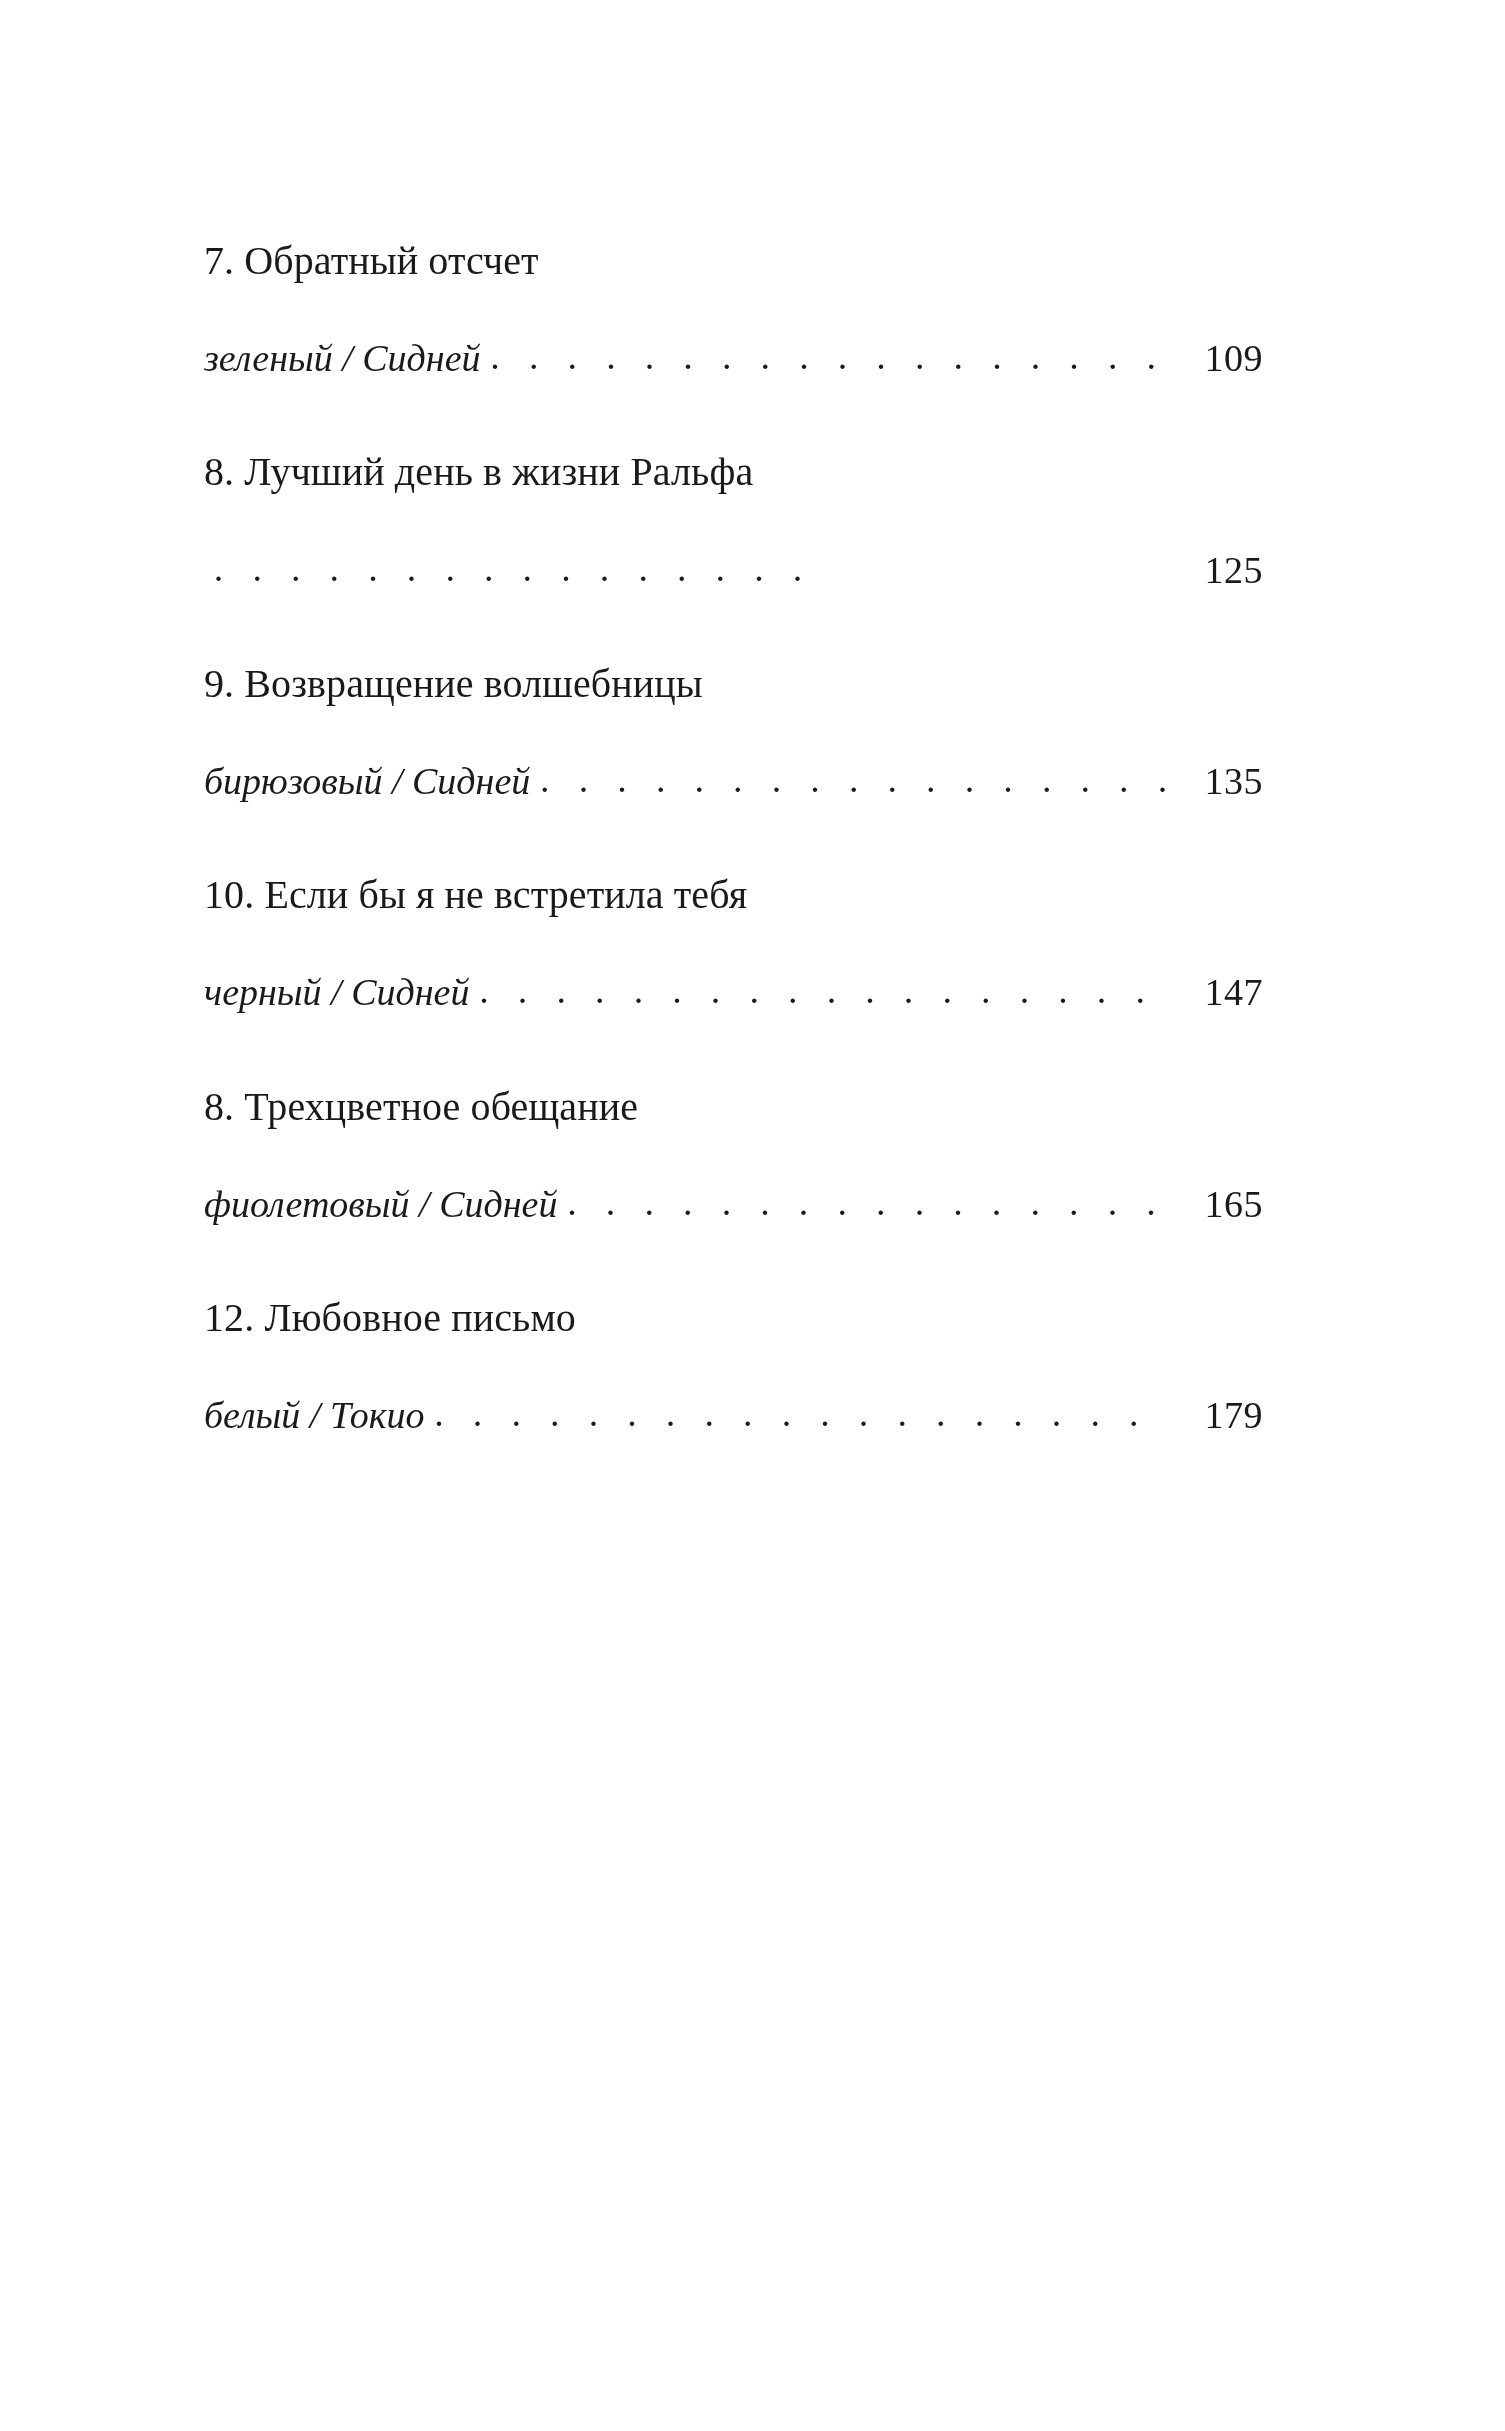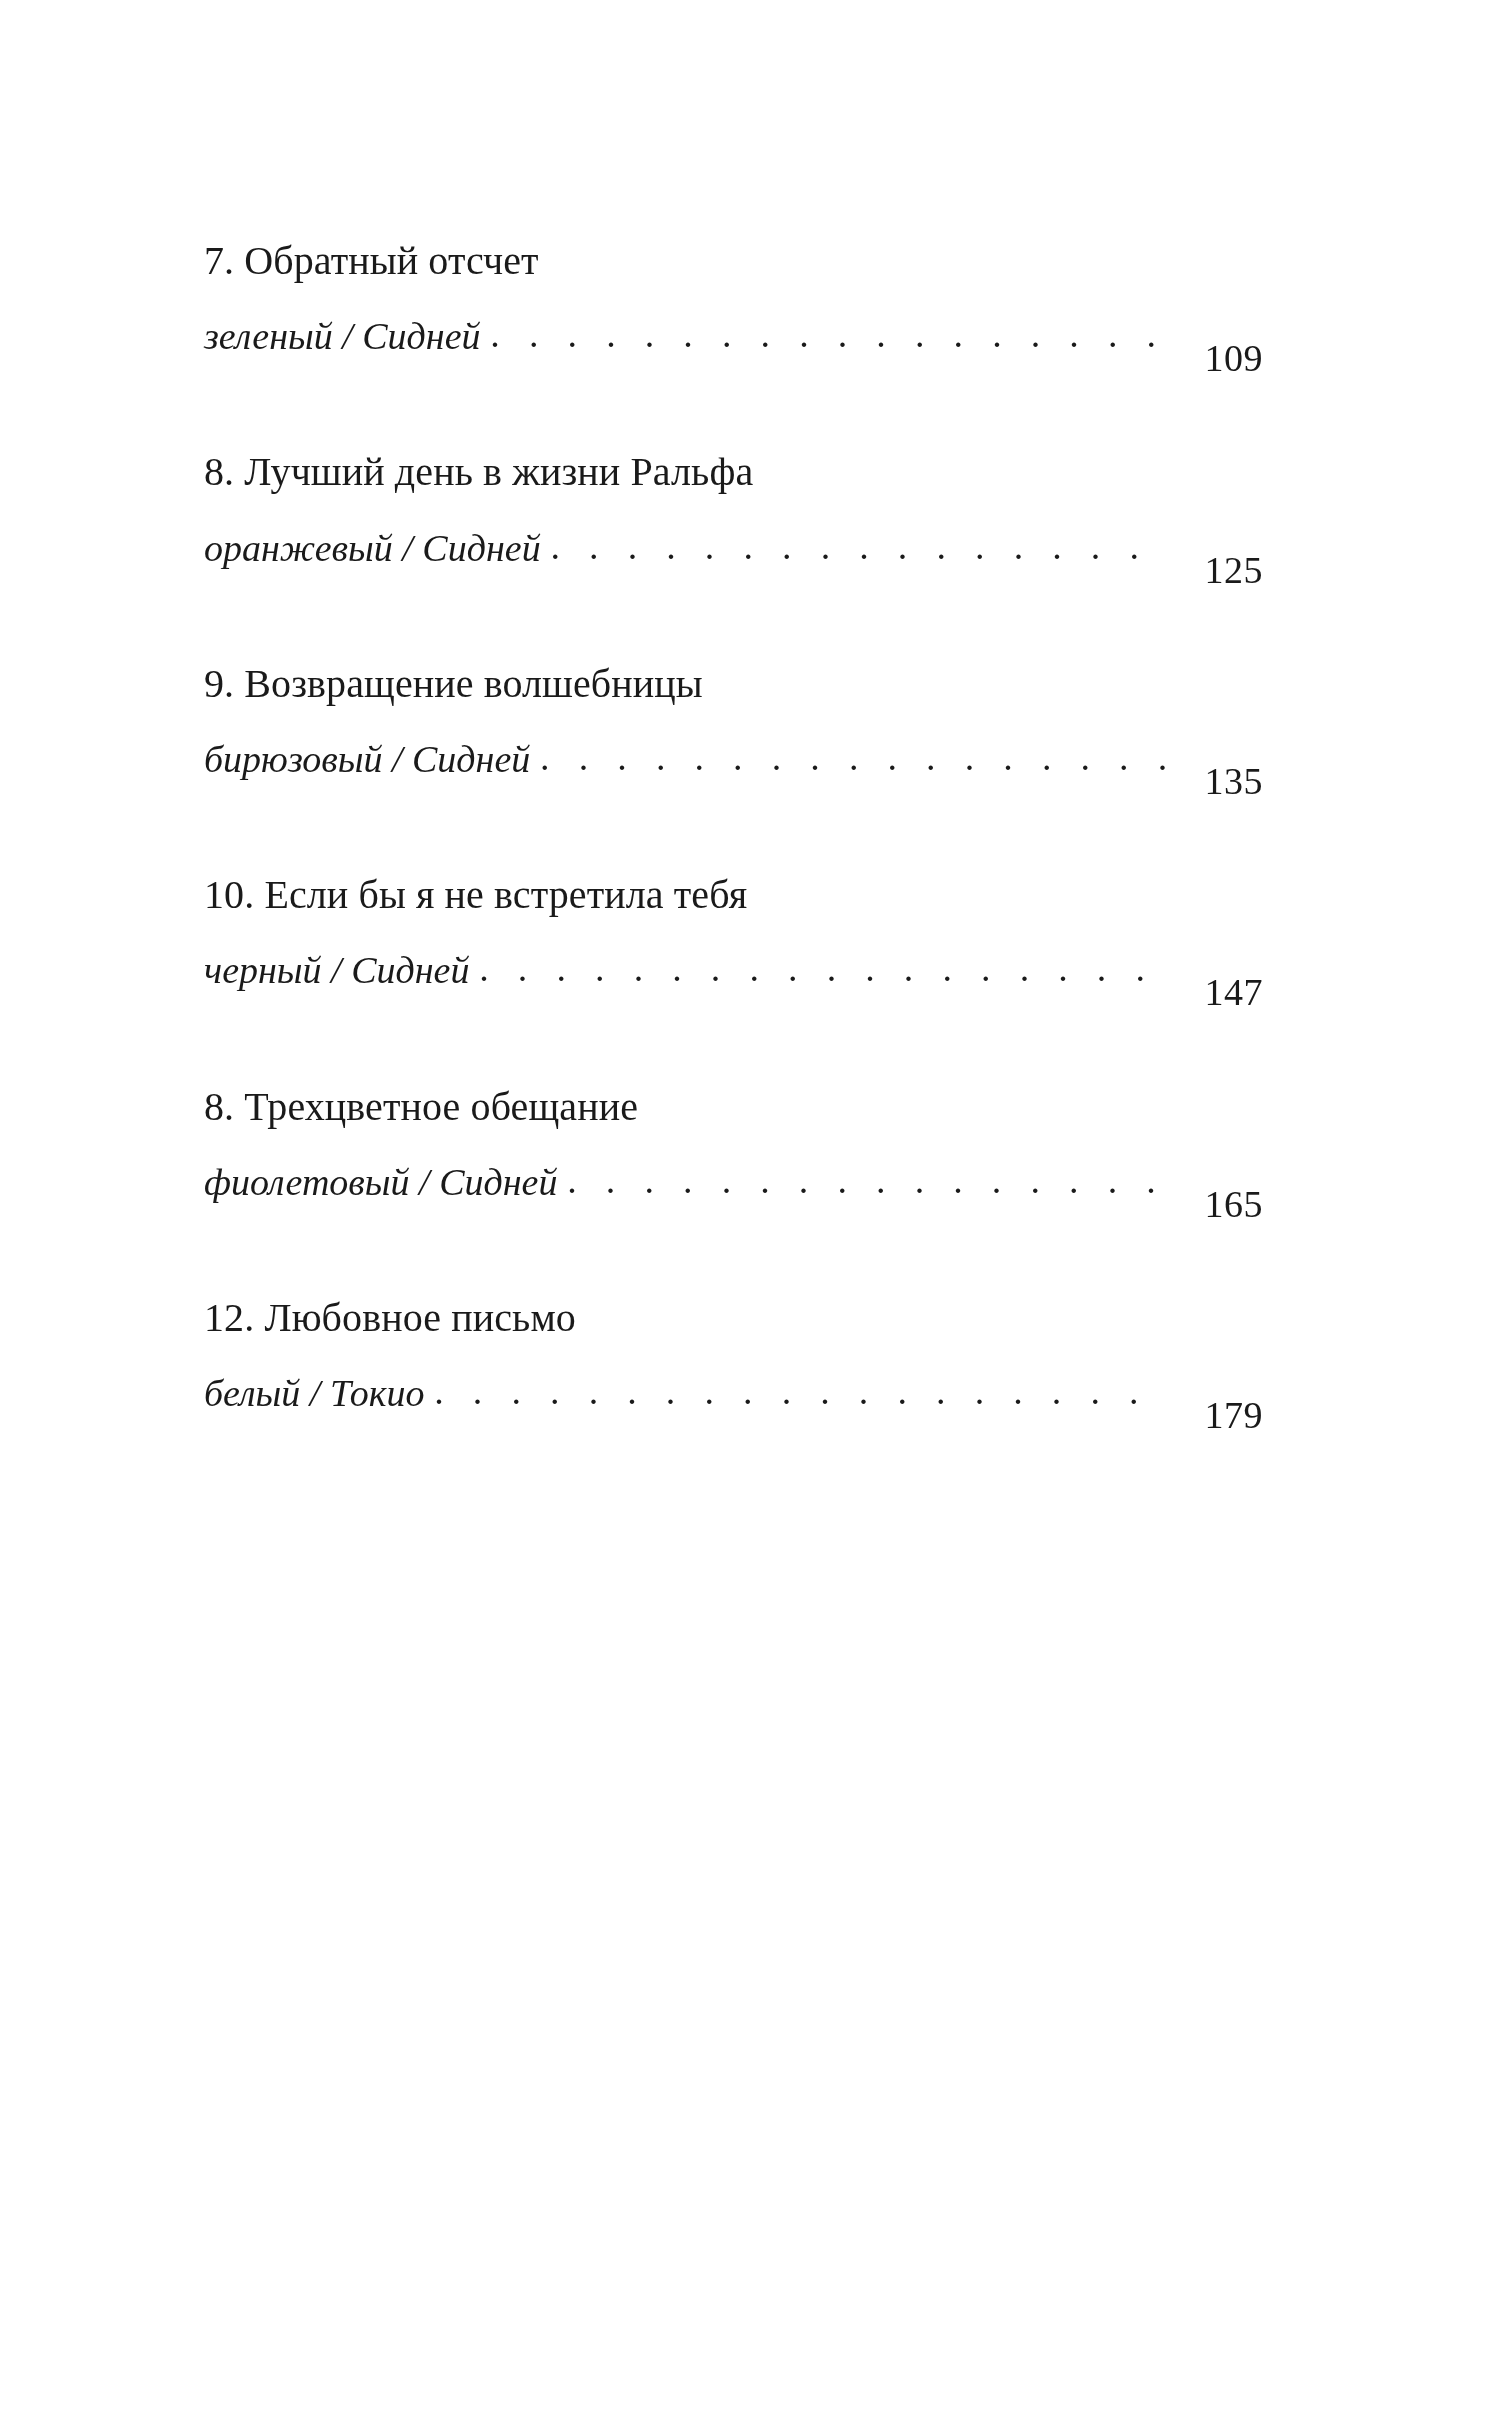--- a/index.html
+++ b/index.html
@@ -31,21 +31,21 @@
     margin-bottom: 63px;
   }
   .entry-title {
     font-size: 40px;
     line-height: 1.28;
     letter-spacing: 0.1px;
     white-space: nowrap;
   }
   .entry-sub {
     display: flex;
-    align-items: center;
+    align-items: flex-end;
     width: 1059px;
     font-size: 38px;
     line-height: 1.3;
     margin-top: 3.9px;
   }
   .sub-label {
     font-style: italic;
     white-space: nowrap;
     flex: 0 0 auto;
   }
@@ -80,21 +80,20 @@
       <div class="entry-sub">
         <span class="sub-label">зеленый / Сидней</span>
         <span class="leader">. . . . . . . . . . . . . . . . . . . .</span>
         <span class="page-num">109</span>
       </div>
     </div>
 
     <div class="toc-entry">
       <div class="entry-title">8. Лучший день в жизни Ральфа</div>
       <div class="entry-sub">
-        <span class="sub-label">оранжевый / Сидней</span>
         <span class="leader">. . . . . . . . . . . . . . . .</span>
         <span class="page-num">125</span>
       </div>
     </div>
 
     <div class="toc-entry">
       <div class="entry-title">9. Возвращение волшебницы</div>
       <div class="entry-sub">
         <span class="sub-label">бирюзовый / Сидней</span>
         <span class="leader">. . . . . . . . . . . . . . . . .</span>

